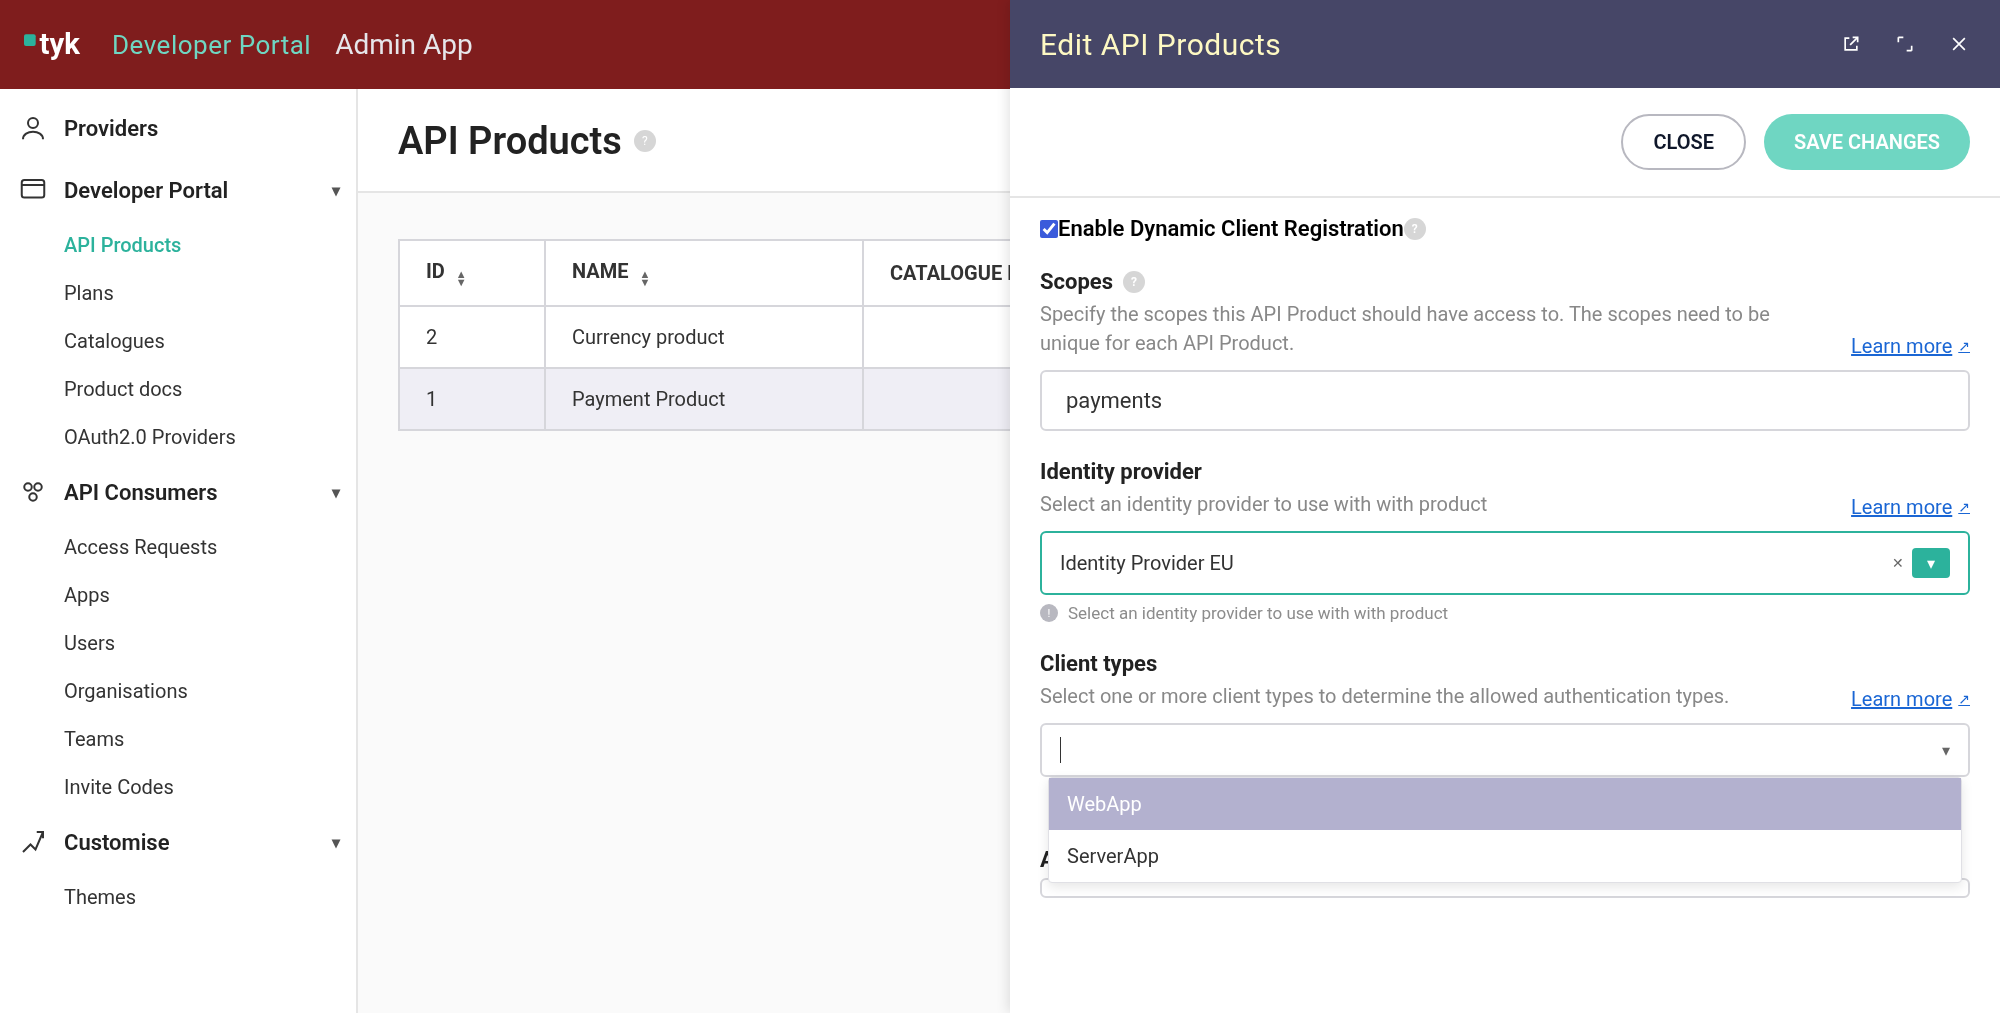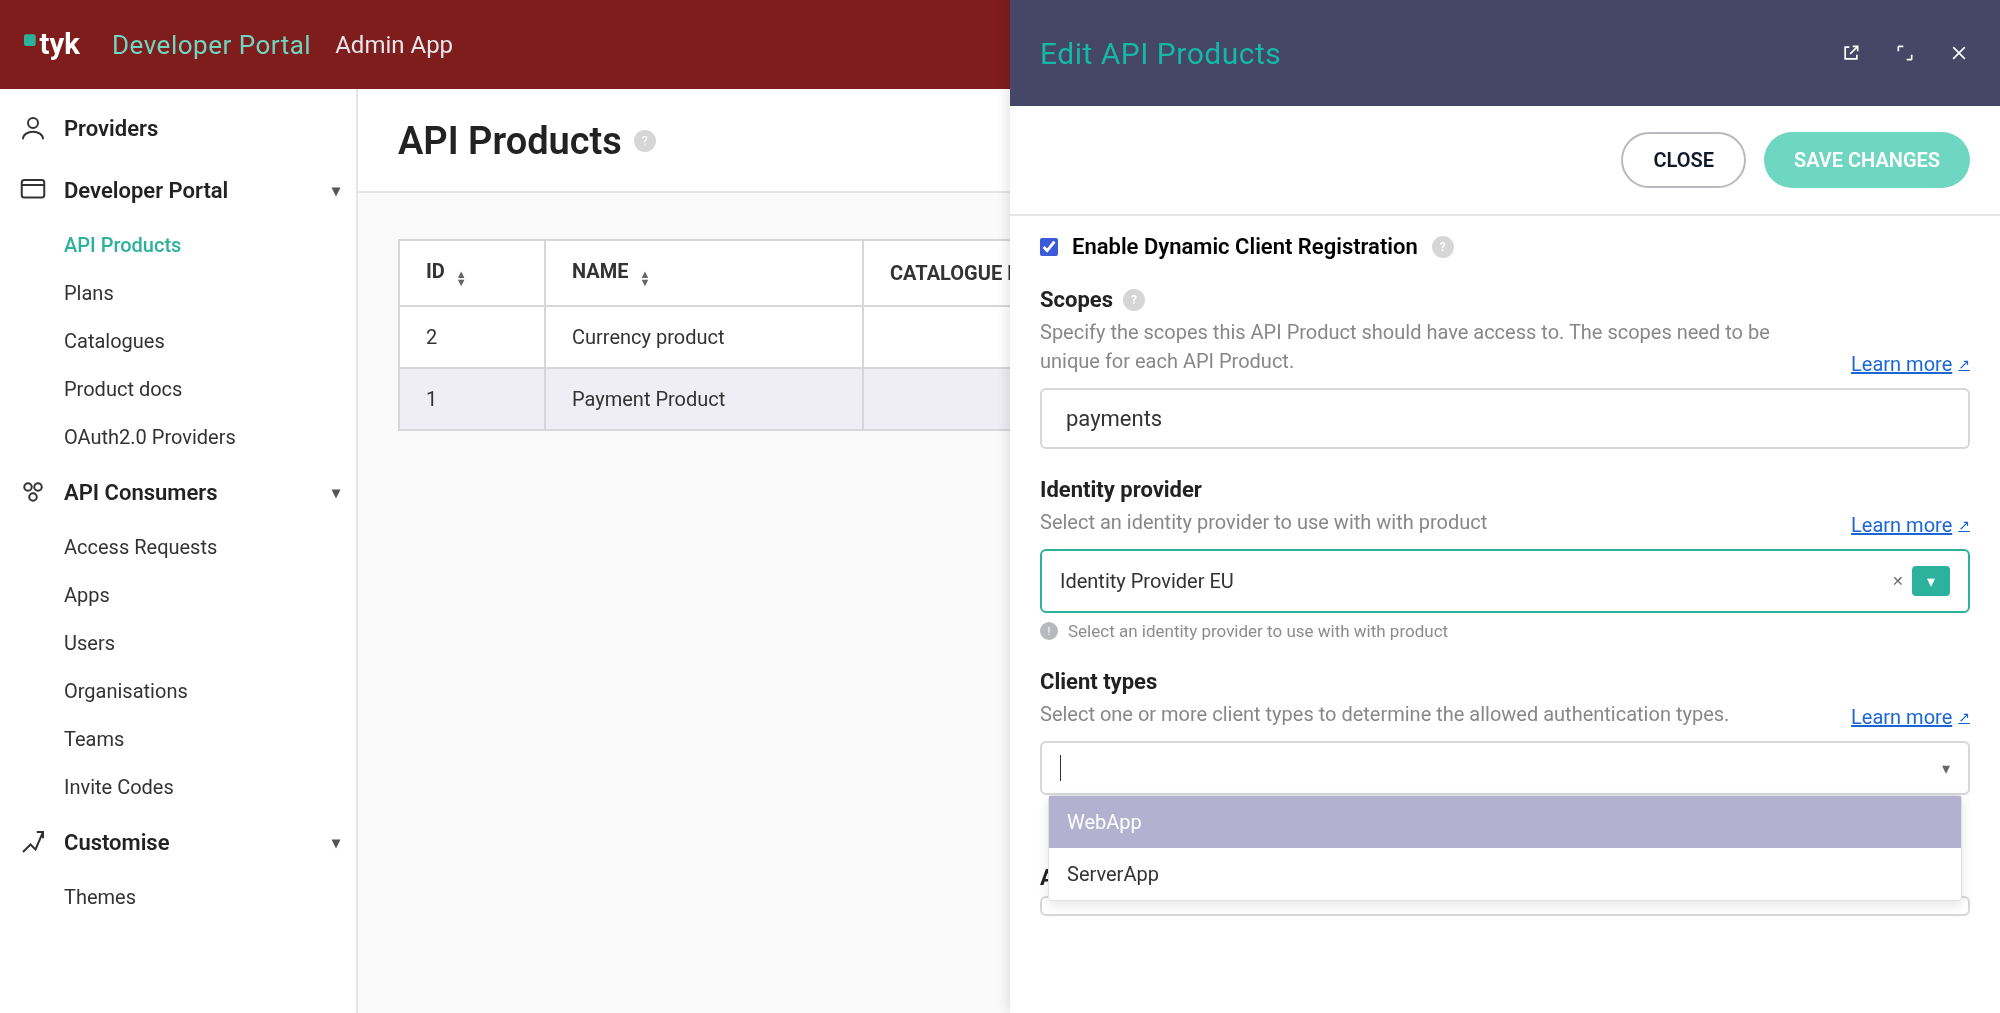--- a/index.html
+++ b/index.html
@@ -1,21 +1,21 @@
 <!DOCTYPE html>
 <html><head>
 <meta charset="utf-8">
 <style>
 * { box-sizing: border-box; margin: 0; padding: 0; font-family: -apple-system, BlinkMacSystemFont, "Segoe UI", Roboto, Helvetica, Arial, sans-serif; }
 html, body { width: 2000px; height: 1013px; overflow: hidden; background: #fff; }
 .topbar { height: 89px; background: #7f1d1d; display: flex; align-items: center; padding: 0 24px; color: #fff; }
 .brand { display: flex; align-items: center; gap: 10px; }
 .logo-wrap { display:flex; align-items:center; gap:6px;}
 .dev-portal-txt { font-size: 26px; font-weight: 400; color: #6fd6c2; letter-spacing: .5px; }
-.admin-app { margin-left: 24px; font-size: 24px; color: #e6e6ea; }
+.admin-app { margin-left: 24px; font-size: 28px; color: #e6e6ea; }
 
 .sidebar { position: absolute; top: 89px; left: 0; width: 358px; bottom: 0; border-right: 2px solid #e5e5e5; background: #fff; padding-top: 8px; overflow-y:auto;}
 .sidebar .section { display:flex; align-items:center; padding: 14px 16px; font-size: 22px; font-weight:600; color:#222; gap:14px; cursor:pointer;}
 .sidebar .section .chev { margin-left:auto; color:#555; font-size:16px;}
 .sidebar .sub { display:block; padding: 12px 16px 12px 64px; font-size:20px; color:#333; cursor:pointer;}
 .sidebar .sub.active { color:#2cb29c; font-weight:500; }
 .side-icon { width:34px; height:34px; display:flex; align-items:center; justify-content:center; color:#333;}
 
 .main { position:absolute; top:89px; left:358px; right:0; bottom:0; background:#fafafa; }
 .page-title { display:flex; align-items:center; gap:12px; padding: 30px 40px 28px; background:#fff; }
@@ -24,33 +24,33 @@
 .page-divider { height:2px; background:#e5e5e5; }
 
 .table-wrap { padding: 46px 40px; }
 table { border-collapse: collapse; width: 100%; background:#fff;}
 th, td { border:2px solid #d6d6db; padding: 18px 26px; font-size:20px; text-align:left; color:#333;}
 th { font-weight:700; color:#333; }
 .sort { font-size:11px; line-height:8px; margin-left:6px; color:#666; display:inline-flex; flex-direction:column;}
 tbody tr.selected td { background:#efeef5; }
 
 .panel { position:absolute; top:0; right:0; width:990px; height:100%; background:#fff; box-shadow:-2px 0 12px rgba(0,0,0,.12); z-index:20; display:flex; flex-direction:column;}
-.panel-header { height:106px; background:#464667; display:flex; align-items:center; padding: 0 30px; color:#14b8a6;}
+.panel-header { height:88px; background:#464667; display:flex; align-items:center; padding: 0 30px; color:#fef9c3;}
 .panel-header h2 { font-size:30px; font-weight:400; letter-spacing:.5px;}
 .panel-header .hicons { margin-left:auto; display:flex; gap:32px; }
 .hicon { width:22px; height:22px; color:#fff; cursor:pointer; display:flex; align-items:center; justify-content:center; }
 
 .panel-actions { padding: 26px 30px; display:flex; justify-content:flex-end; gap:18px; border-bottom:2px solid #e5e5e5; background:#fff;}
 .btn { padding: 14px 30px; border-radius: 999px; font-size:20px; font-weight:600; cursor:pointer; border:none;}
 .btn-close { background:#fff; border:2px solid #b8b8c0; color:#0f172a; }
 .btn-save { background:#6fd6c2; color:#fff; }
 
 .panel-body { flex:1; overflow-y:auto; padding: 18px 30px 40px; }
 .form-row { margin-bottom: 28px; }
-.check-row { display:flex; align-items:center; gap:14px; font-size:22px; font-weight:600; margin-bottom: 0;}
+.check-row { display:flex; align-items:center; font-size:22px; font-weight:600; margin-bottom: 0;}
 .check-row input[type=checkbox]{ width:18px; height:18px; accent-color:#3b5bdb;}
 .sec-heading { font-size:22px; font-weight:700; color:#222; display:flex; align-items:center; gap:10px; margin-bottom:6px;}
 .desc-row { display:flex; align-items:flex-end; gap:24px; margin-bottom: 12px;}
 .desc-row p { font-size:20px; color:#888; line-height:1.45; flex:1;}
 .learn-more { color:#1a66d4; font-size:20px; text-decoration:underline; white-space:nowrap; display:flex; align-items:center; gap:6px;}
 .learn-more .ext { font-size:14px;}
 .text-input { width:100%; border:2px solid #d6d6db; border-radius:6px; padding:16px 24px; font-size:22px; color:#333; }
 .select-wrap { position:relative; }
 .select { width:100%; border:2px solid #2cb29c; border-radius:6px; padding:15px 18px; font-size:20px; color:#333; display:flex; align-items:center;}
 .select .sel-chev { margin-left:auto; width:38px; height:30px; background:#2cb29c; border-radius:4px; display:flex; align-items:center;justify-content:center;  position:relative;}

